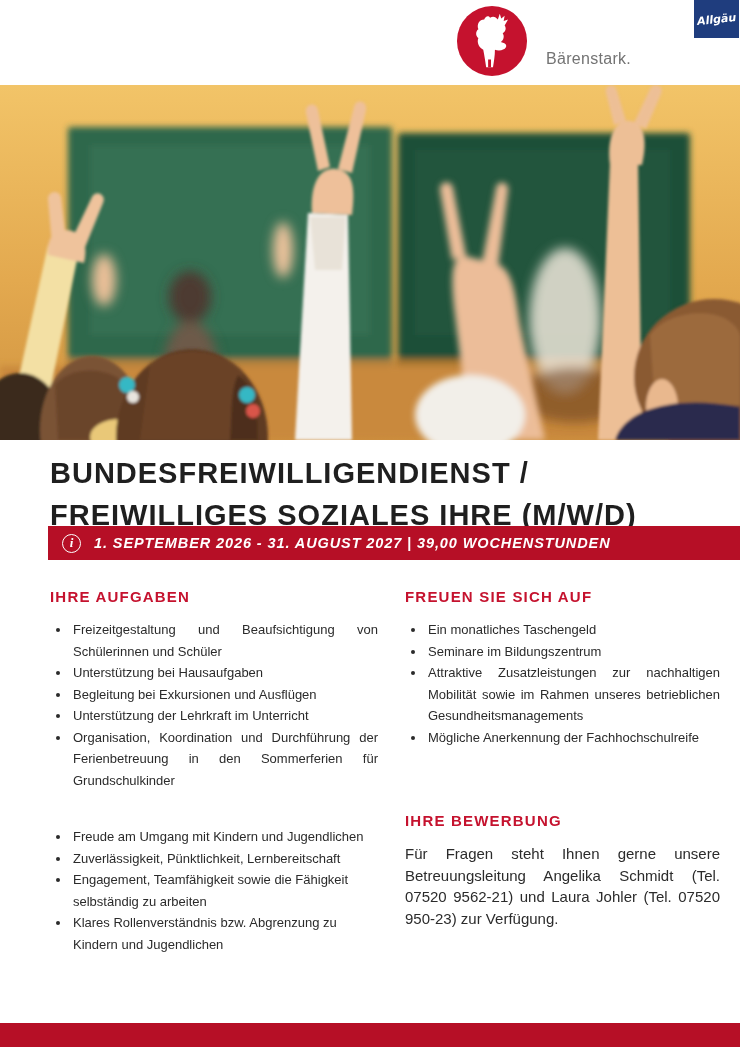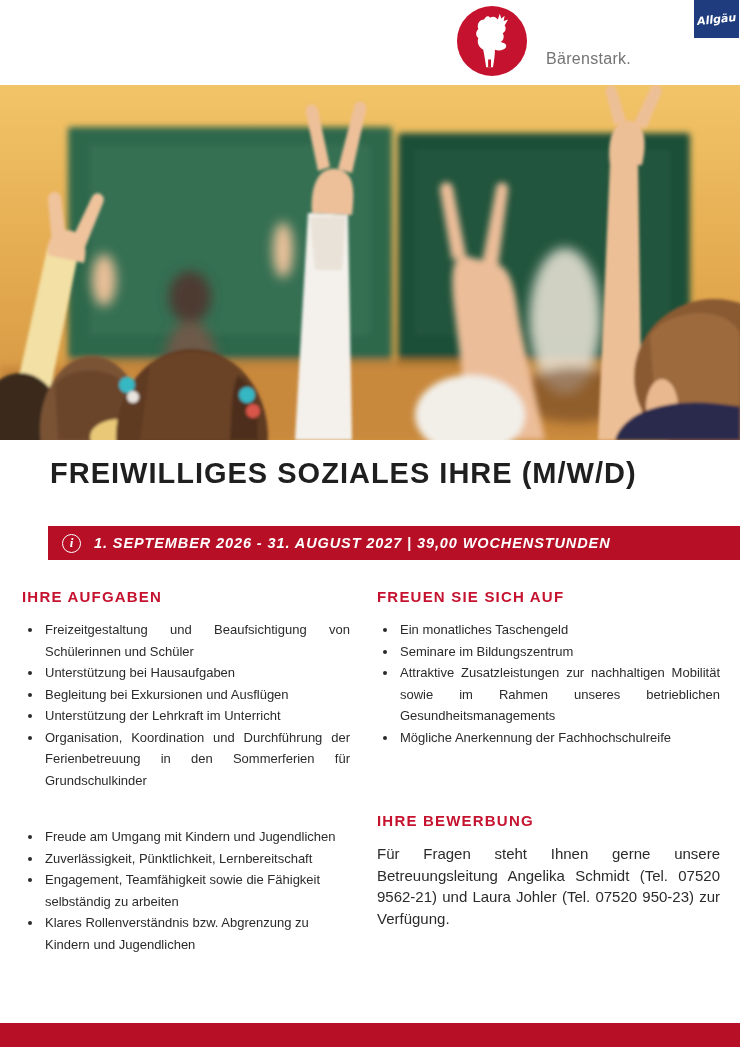--- a/index.html
+++ b/index.html
@@ -57,21 +57,21 @@
     border: 1.6px solid #ffffff; border-radius: 50%;
     display: flex; align-items: center; justify-content: center;
     font-family: "Liberation Serif", serif; font-size: 13px; font-weight: bold; font-style: italic;
   }
   .info-text { margin-left: 13px; font-size: 14.5px; font-weight: bold; letter-spacing: 0.9px; font-style: italic; }
 
   
   .content {
     position: absolute; top: 588px; left: 0; width: 740px;
     display: grid; grid-template-columns: 328px 1fr;
-    column-gap: 27px; padding: 0 20px 0 22px;
+    column-gap: 27px; padding: 0 20px 0 50px;
   }
   .section.row1 { min-height: 224px; }
   .section h2 {
     color: #c5122e; font-size: 15px; font-weight: bold; letter-spacing: 1.2px;
   }
   .section ul { margin-top: 14px; padding-left: 21px; }
   .section li {
     font-size: 13px; line-height: 21.5px; color: #2b2b2b; padding-left: 2px;
   }
   .just li, p.just { text-align: justify; }
@@ -186,20 +186,21 @@
 
         <ellipse cx="714" cy="292" rx="80" ry="78" fill="#8a5a33"></ellipse>
         <path d="M650 250 C670 222 730 220 740 250 L740 320 L655 320 Z" fill="#9c6a3c"></path>
         <ellipse cx="662" cy="322" rx="16" ry="28" fill="#e9b88e"></ellipse>
         <path d="M615 355 C625 322 680 310 740 322 L740 355 Z" fill="#2c2a4e"></path>
       </g>
     </svg>
   </div>
 
   <div class="title-block">
+    <div class="title-line">BUNDESFREIWILLIGENDIENST /</div>
     <div class="title-line">FREIWILLIGES SOZIALES IHRE (M/W/D)</div>
   </div>
 
   <div class="info-banner">
     <div class="info-icon">i</div>
     <div class="info-text">1. SEPTEMBER 2026 - 31. AUGUST 2027 | 39,00 WOCHENSTUNDEN</div>
   </div>
 
   <div class="content">
 

